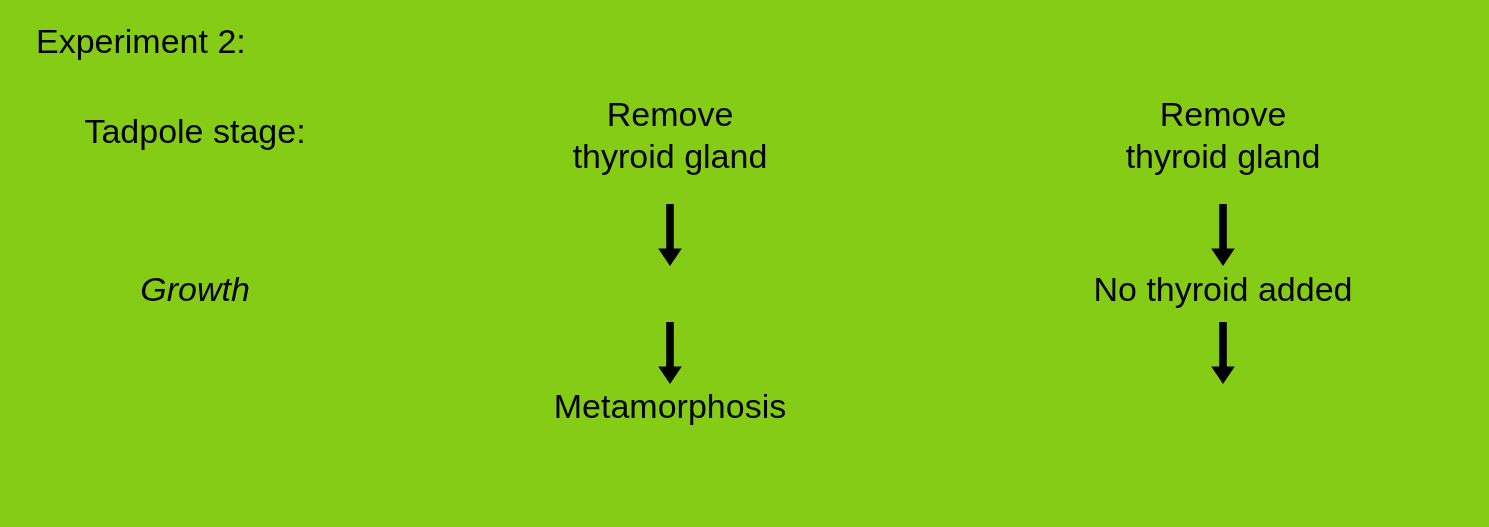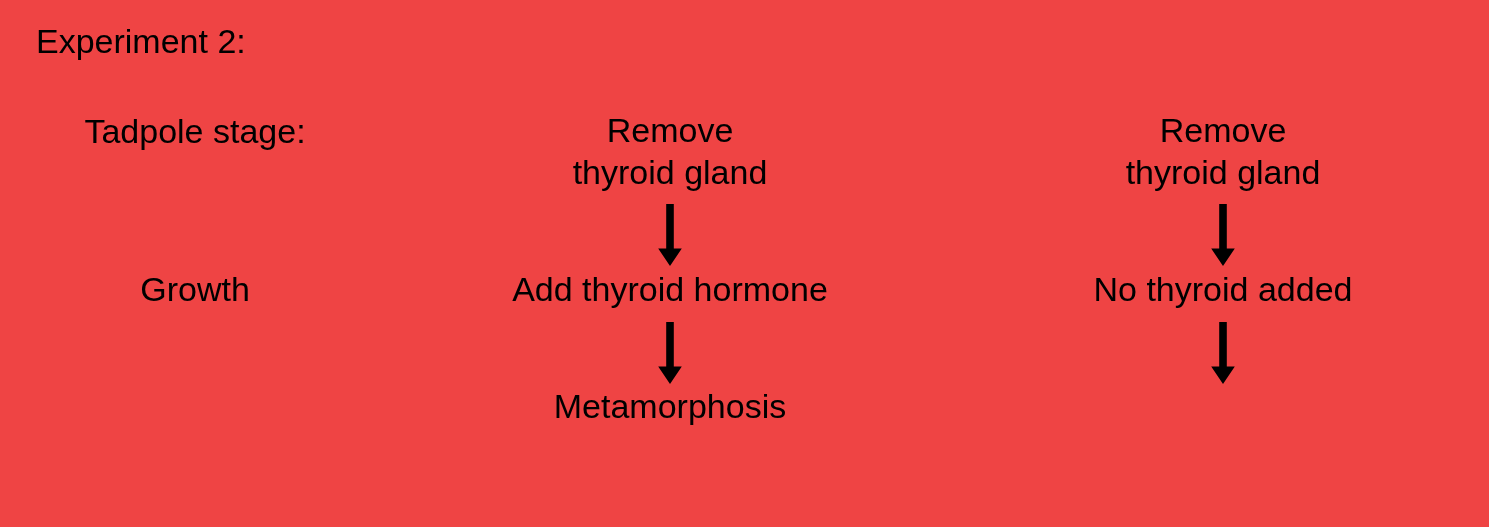--- a/index.html
+++ b/index.html
@@ -9,21 +9,21 @@
     background: #ffffff;
   }
   body {
     font-family: "Liberation Sans", sans-serif;
     color: #000000;
   }
   #page {
     position: relative;
     width: 1489px;
     height: 527px;
-    background: #ef4444;
+    background: #84cc16;
     overflow: hidden;
   }
 
   
   .exp-title {
     position: absolute;
     left: 36px;
     top: 20px;
     font-size: 34px;
     line-height: 42px;
@@ -41,31 +41,32 @@
   .col-left   { left: 420px; width: 500px; }
   .col-right  { left: 973px; width: 500px; }
 
   
   .row {
     position: absolute;
     left: 0;
     width: 100%;
     text-align: center;
   }
-  .row-stage   { top: 109px; }
+  .row-stage   { top: 93px; }
   .row-growth  { top: 268px; }
   .row-outcome { top: 385px; }
 
   .cell-text {
     font-size: 34px;
     line-height: 42px;
     color: #000000;
     white-space: pre-line;
   }
   .cell-text.italic {
+    font-style: italic;
   }
 
   
   .col-labels .row-stage   { top: 110px; }
   .col-labels .row-growth  { top: 268px; }
   .col-labels .row-outcome { top: 385px; }
 
   
   .arrow {
     position: absolute;
@@ -100,23 +101,20 @@
       <span class="cell-text">Remove
 thyroid gland</span>
     </div>
 
     <div class="arrow arrow-1">
       <svg viewBox="0 0 42 62" xmlns="http://www.w3.org/2000/svg" aria-hidden="true">
         <path d="M17.2 0 H24.8 V44.5 H32.8 L21 62 L9.2 44.5 H17.2 Z" fill="#000000"></path>
       </svg>
     </div>
 
-    <div class="row row-growth">
-      <span class="cell-text">Add thyroid hormone</span>
-    </div>
 
     <div class="arrow arrow-2">
       <svg viewBox="0 0 42 62" xmlns="http://www.w3.org/2000/svg" aria-hidden="true">
         <path d="M17.2 0 H24.8 V44.5 H32.8 L21 62 L9.2 44.5 H17.2 Z" fill="#000000"></path>
       </svg>
     </div>
 
     <div class="row row-outcome">
       <span class="cell-text">Metamorphosis</span>
     </div>

